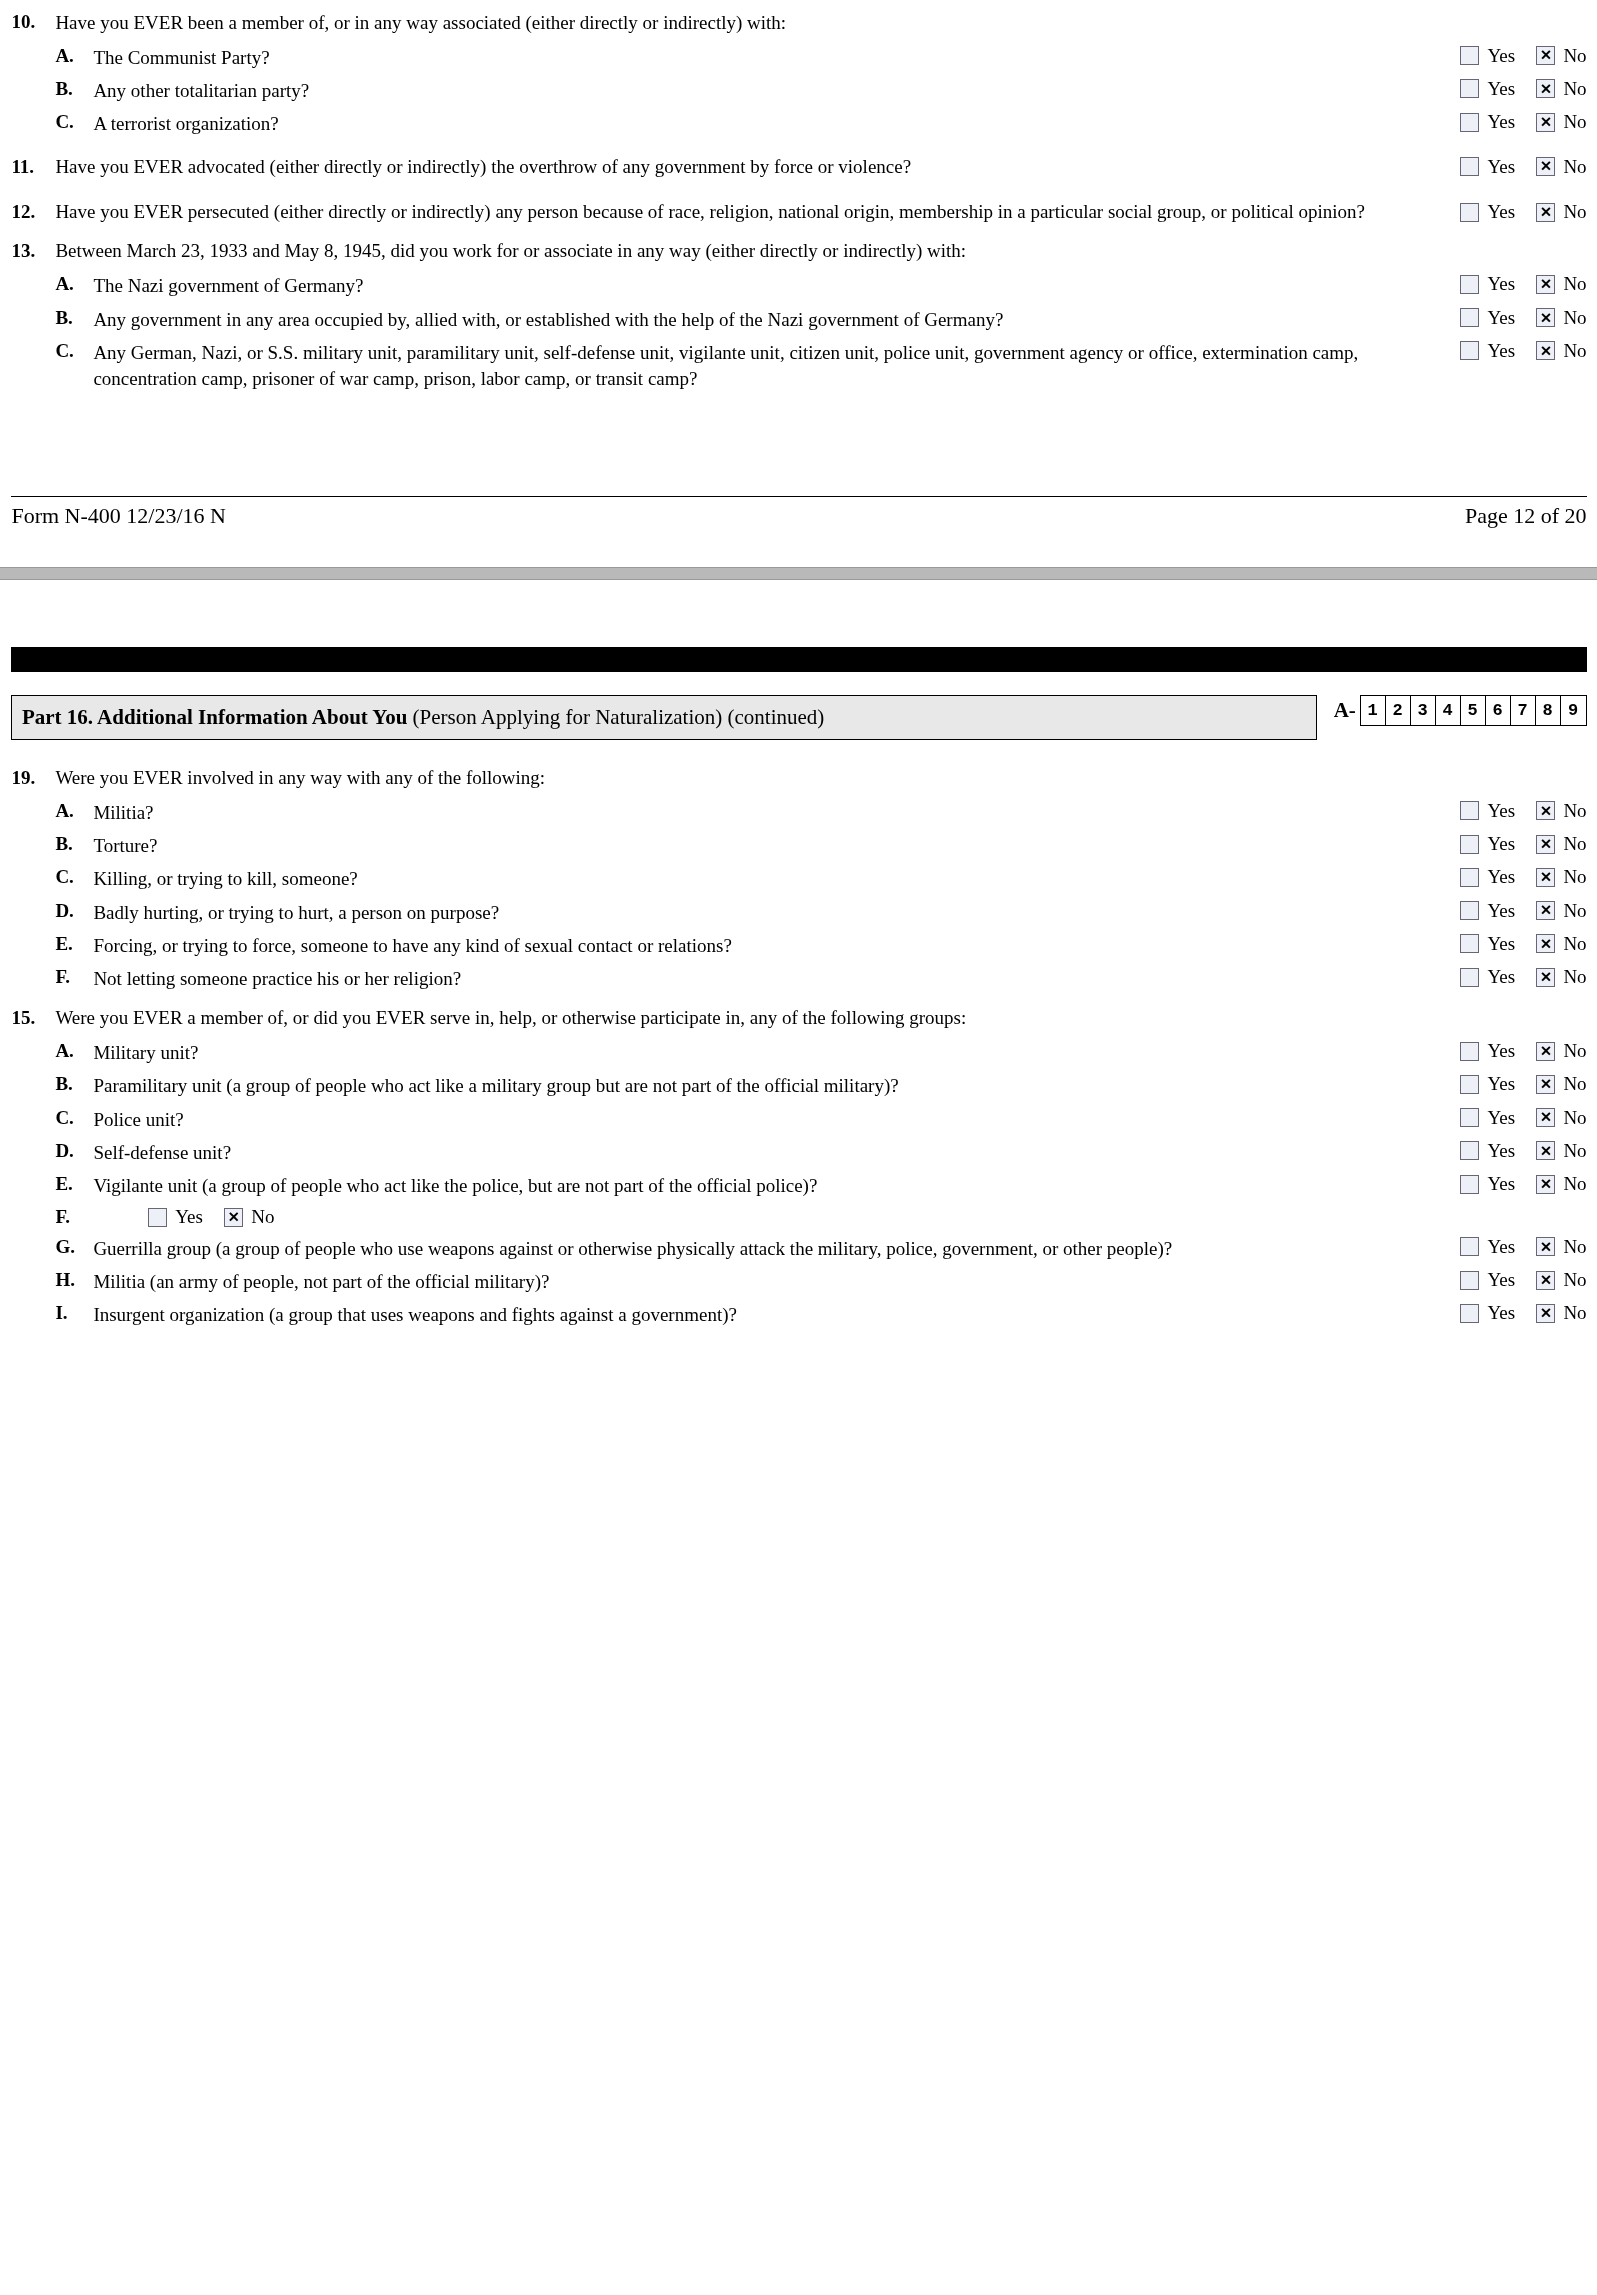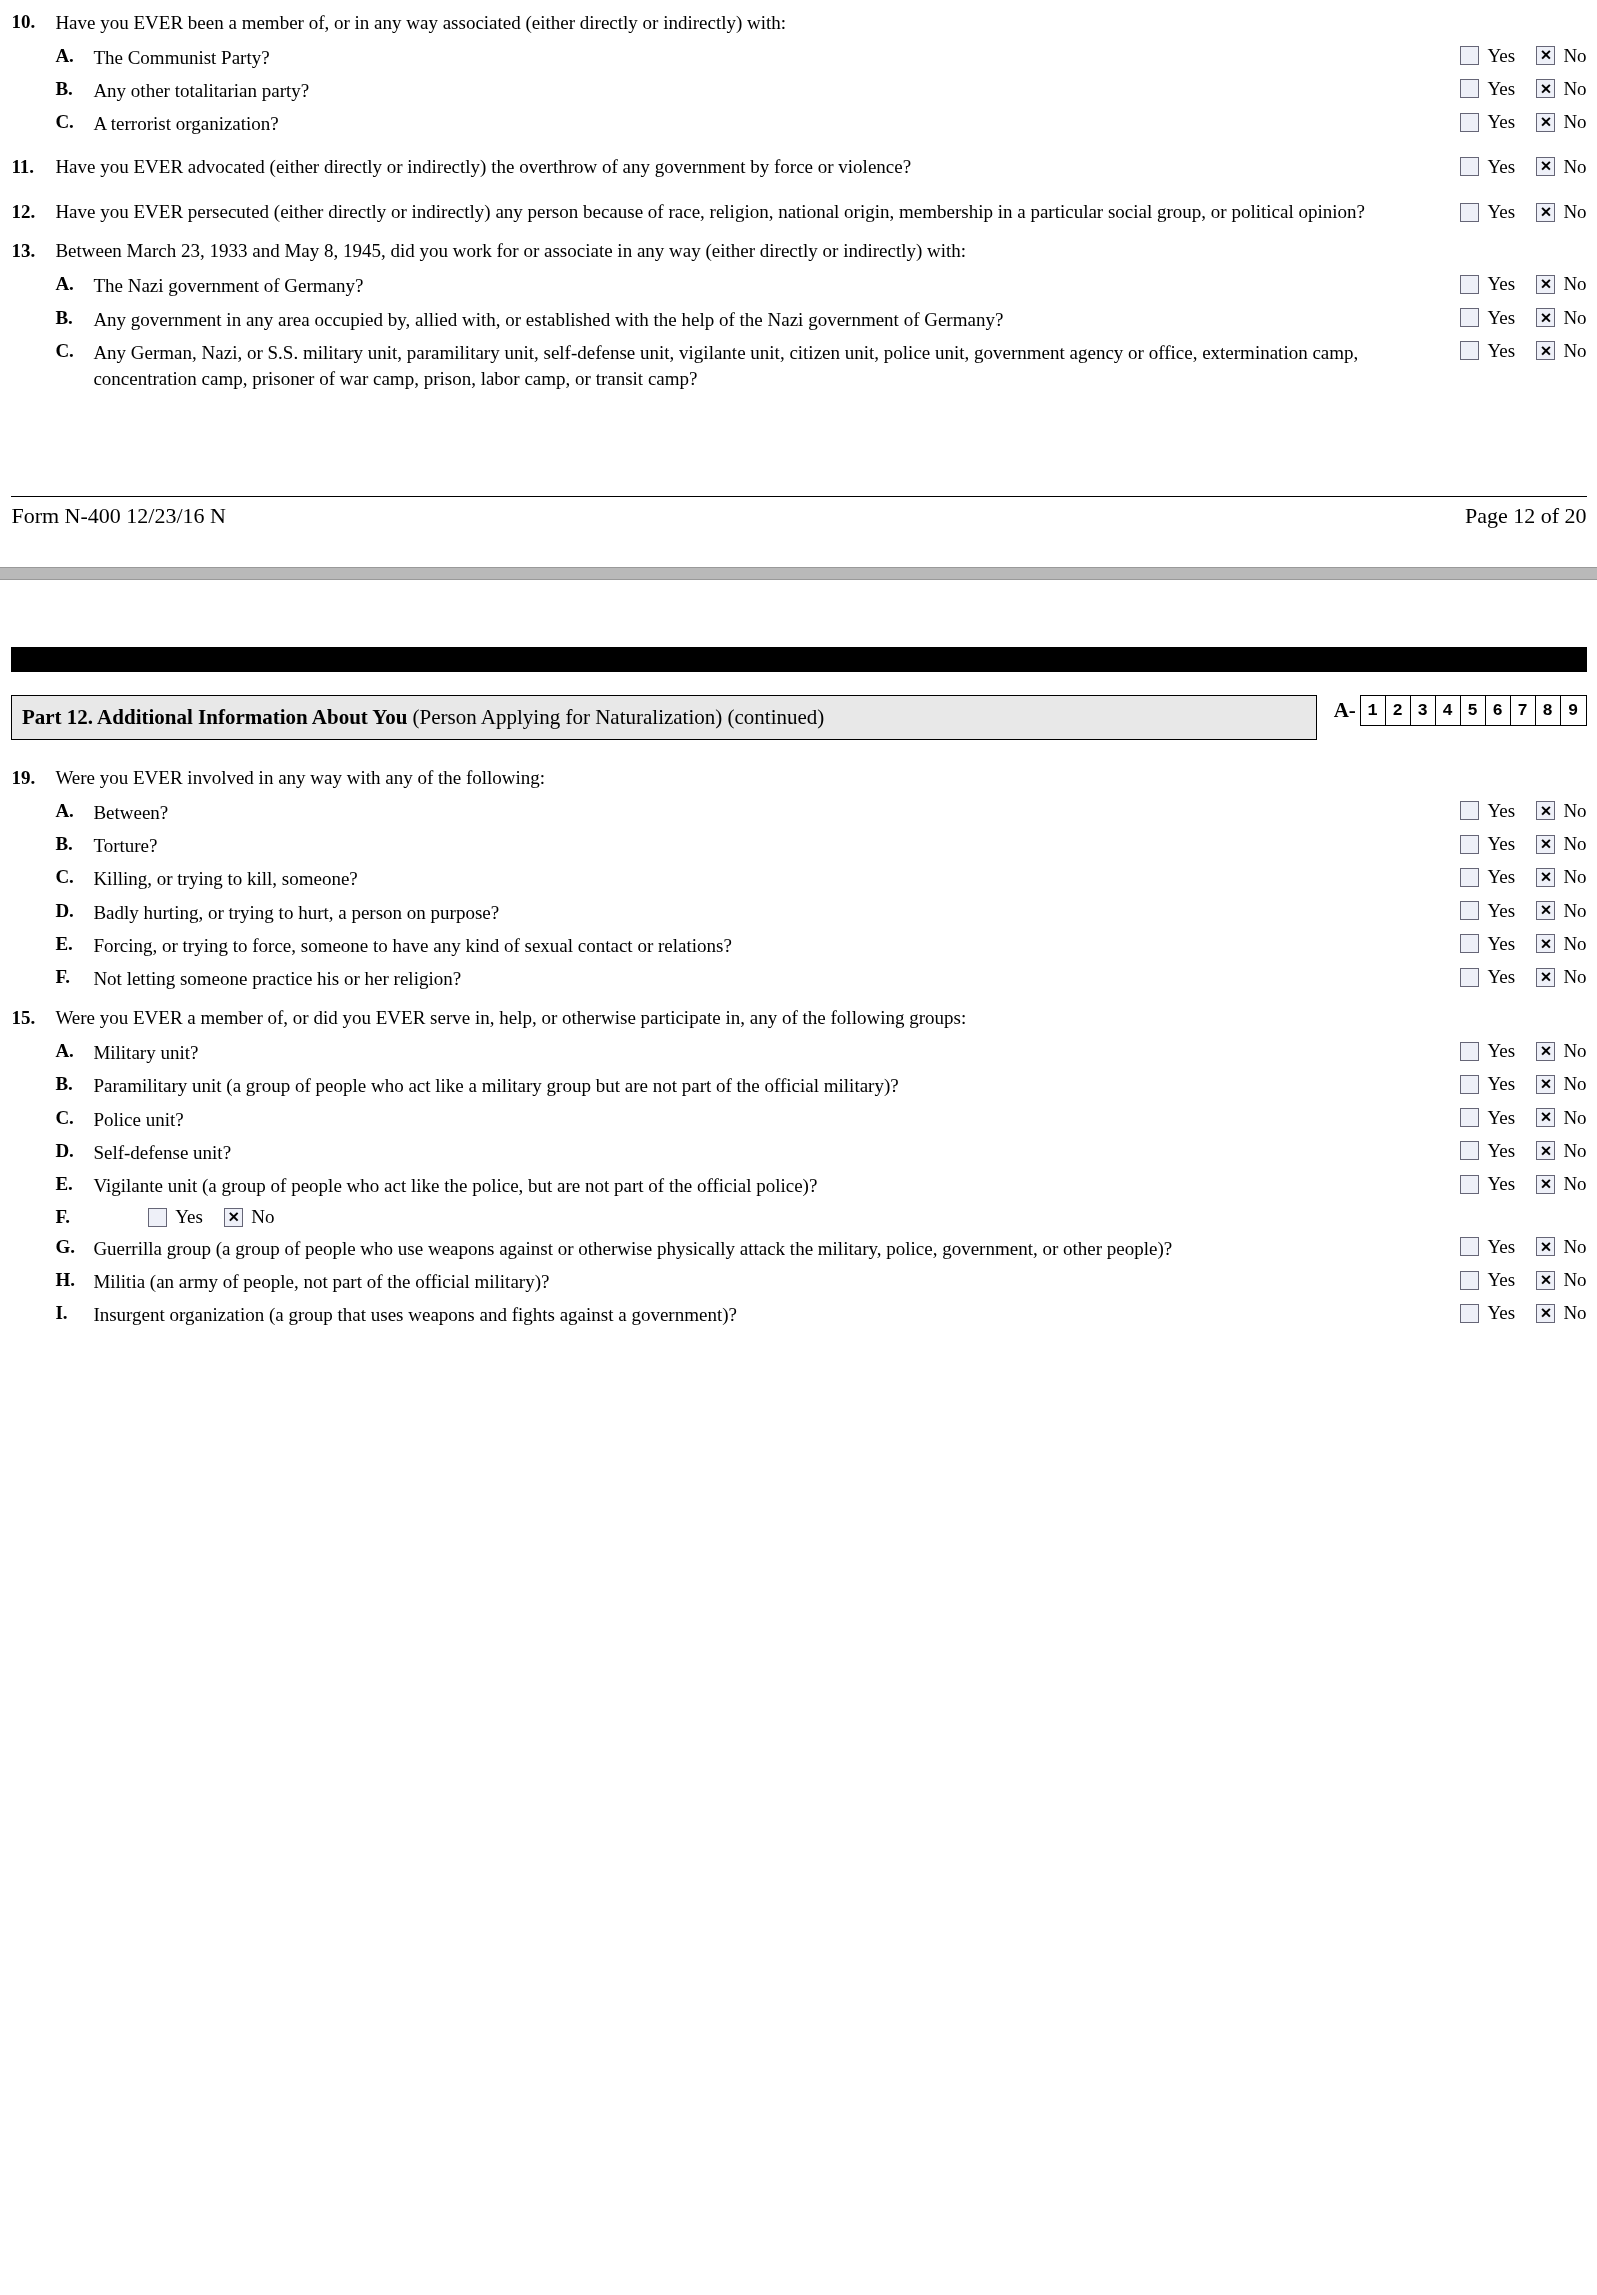--- a/index.html
+++ b/index.html
@@ -251,21 +251,21 @@
   <span>Form N-400   12/23/16   N</span>
   <span>Page 12 of 20</span>
 </div>
 
 <div class="page-break"></div>
 
 <div class="thick-bar"></div>
 
 <div class="part-header-row">
   <div class="part-header">
-    <span class="bold">Part 12.  Additional Information About You </span><span>(Person Applying for Naturalization) (continued)</span>
+    <span class="bold">Part 16.  Additional Information About You </span><span>(Person Applying for Naturalization) (continued)</span>
   </div>
   <div class="anum-wrap">
     <span class="anum-prefix">A-</span>
     <div class="anum-boxes">
       <div class="anum-cell">1</div>
       <div class="anum-cell">2</div>
       <div class="anum-cell">3</div>
       <div class="anum-cell">4</div>
       <div class="anum-cell">5</div>
       <div class="anum-cell">6</div>
@@ -278,21 +278,21 @@
 
 <div class="question-row">
   <div class="qnum">19.</div>
   <div class="qtext">
     <span>Were you </span><strong class="ever">EVER</strong><span> involved in any way with any of the following:</span>
   </div>
 </div>
 <div class="indent" id="q14subs">
     <div class="sub-row">
       <div class="sub-letter">A.</div>
-      <div class="sub-text">Between?</div>
+      <div class="sub-text">Militia?</div>
       <div class="answers">
         <span class="cbox"></span>
         <span class="ans-label">Yes</span>
         <span class="cbox checked"></span>
         <span class="ans-label">No</span>
       </div>
     </div>
     <div class="sub-row">
       <div class="sub-letter">B.</div>
       <div class="sub-text">Torture?</div>

